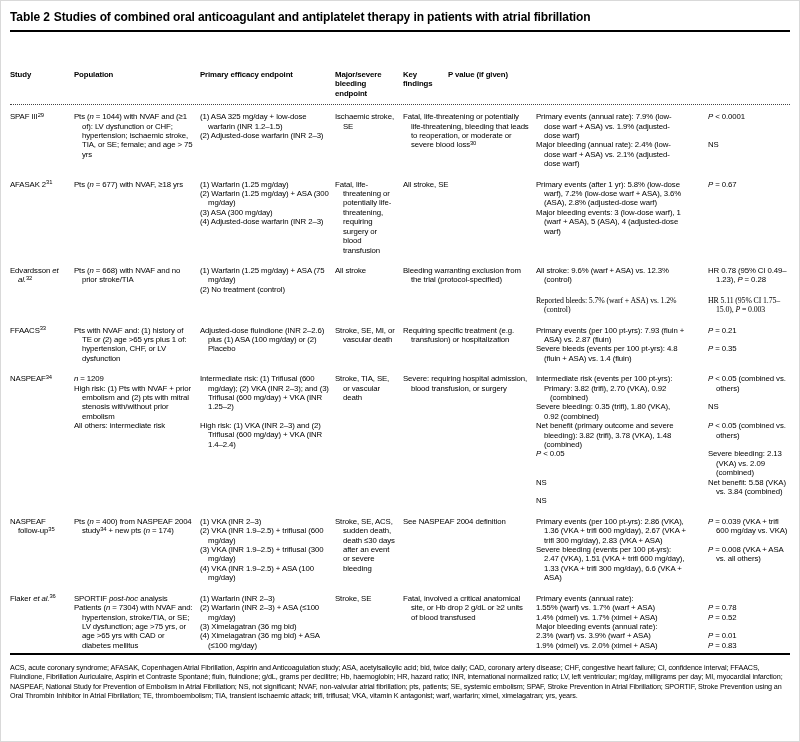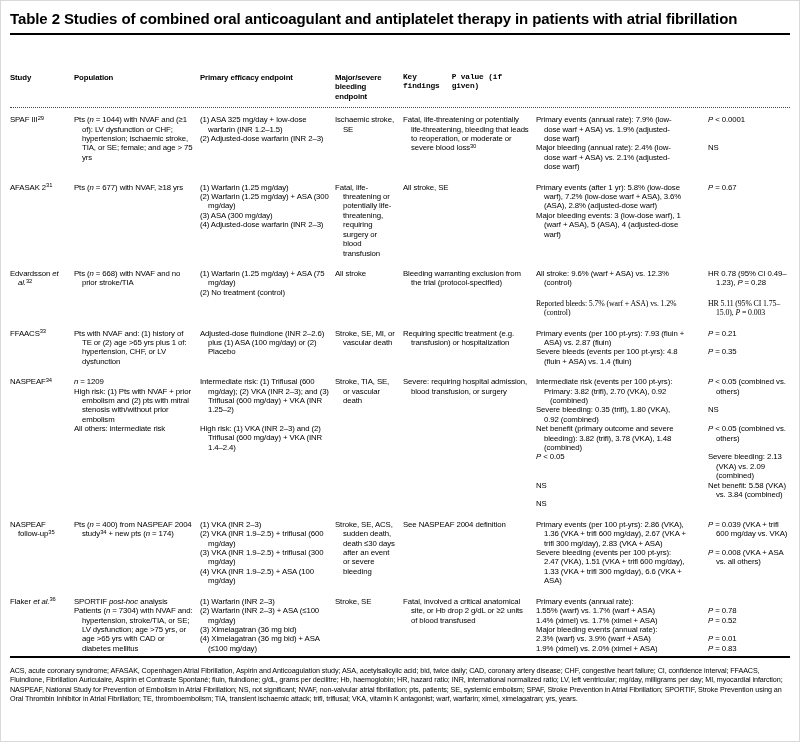--- a/index.html
+++ b/index.html
@@ -2,33 +2,33 @@
 <html><head>
 <meta charset="utf-8">
 <style>
   * { box-sizing: border-box; margin: 0; padding: 0; }
   html, body { background: #f4f4f4; }
   body { width: 800px; font-family: "Liberation Sans", sans-serif; color: #000; }
   .page {
     width: 800px; min-height: 742px; background: #fff;
     padding: 7px 9px 6px 9px; border: 1px solid #d9d9d9;
   }
-  .title { font-size: 15px; font-weight: bold; padding: 2px 0 6px; letter-spacing: -0.1px; }
+  .title { font-size: 12px; font-weight: bold; padding: 2px 0 6px; letter-spacing: -0.1px; }
   .title .title-text { margin-left: 4px; }
   .rule-top { border-top: 2px solid #000; }
   .rule-bottom { border-top: 2px solid #000; margin: 3px 0 8px; }
   .dotted { border-top: 1px dotted #444; margin: 2px 0 7px; }
   .thead, .trow {
     display: grid;
     grid-template-columns: 58px 120px 129px 62px 127px 1fr;
     column-gap: 6px;
     font-size: 7.8px; line-height: 9.4px; letter-spacing: -0.1px;
   }
   .thead { font-weight: bold; padding: 6px 0 4px; margin-top: 32px; }
-  .fp-split { display: grid; grid-template-columns: 1fr 82px; column-gap: 12px; font-family: Liberation Mono, monospace; }
+  .fp-split { display: grid; grid-template-columns: 1fr 82px; column-gap: 12px; }
   .trow { margin-bottom: 11px; }
   .trow:last-child { margin-bottom: 2px; }
   .para { padding-left: 8px; text-indent: -8px; }
   .para.sub { padding-left: 14px; text-indent: -6px; }
   .para.gap { margin-top: 9px; }
   sup { font-size: 5.8px; vertical-align: baseline; position: relative; top: -2.6px; }
   .findings-cell {
     display: grid; grid-template-columns: 1fr 82px; column-gap: 22px;
     align-content: start; grid-auto-rows: auto;
   }

